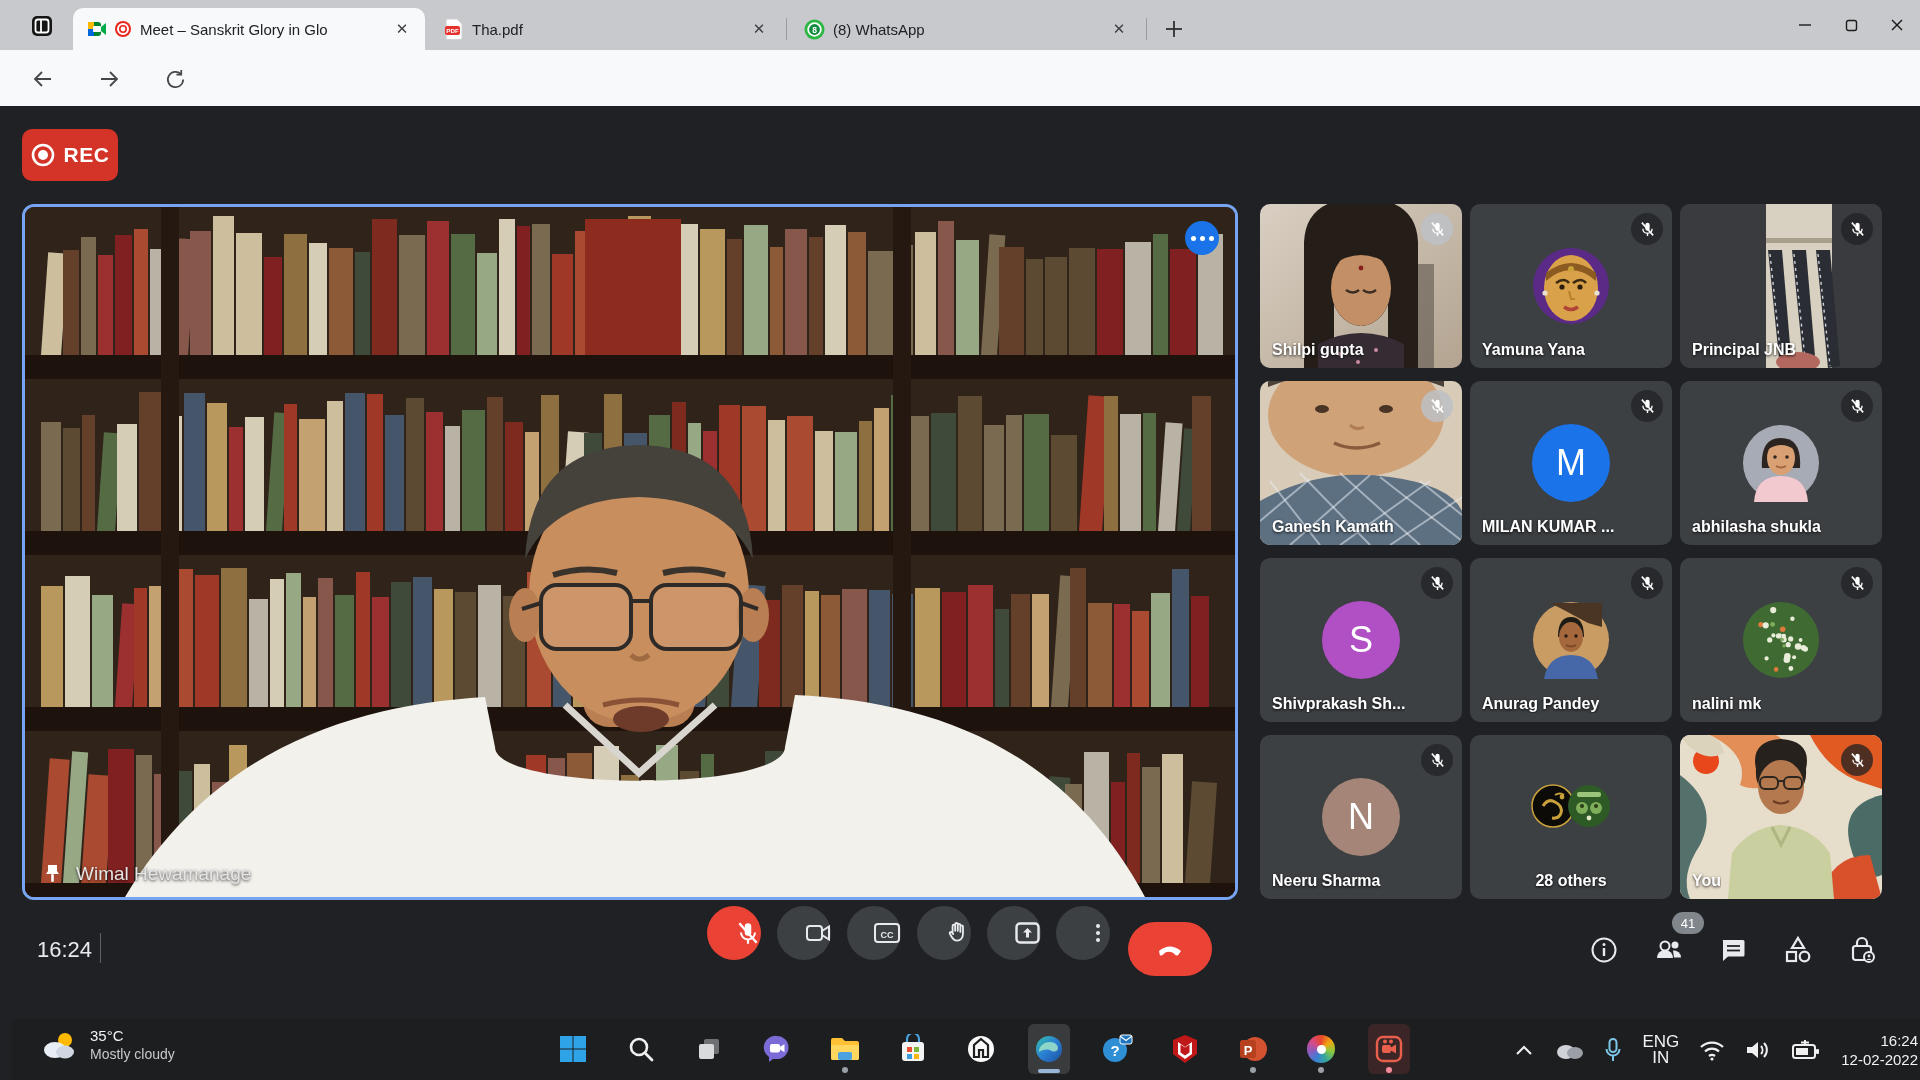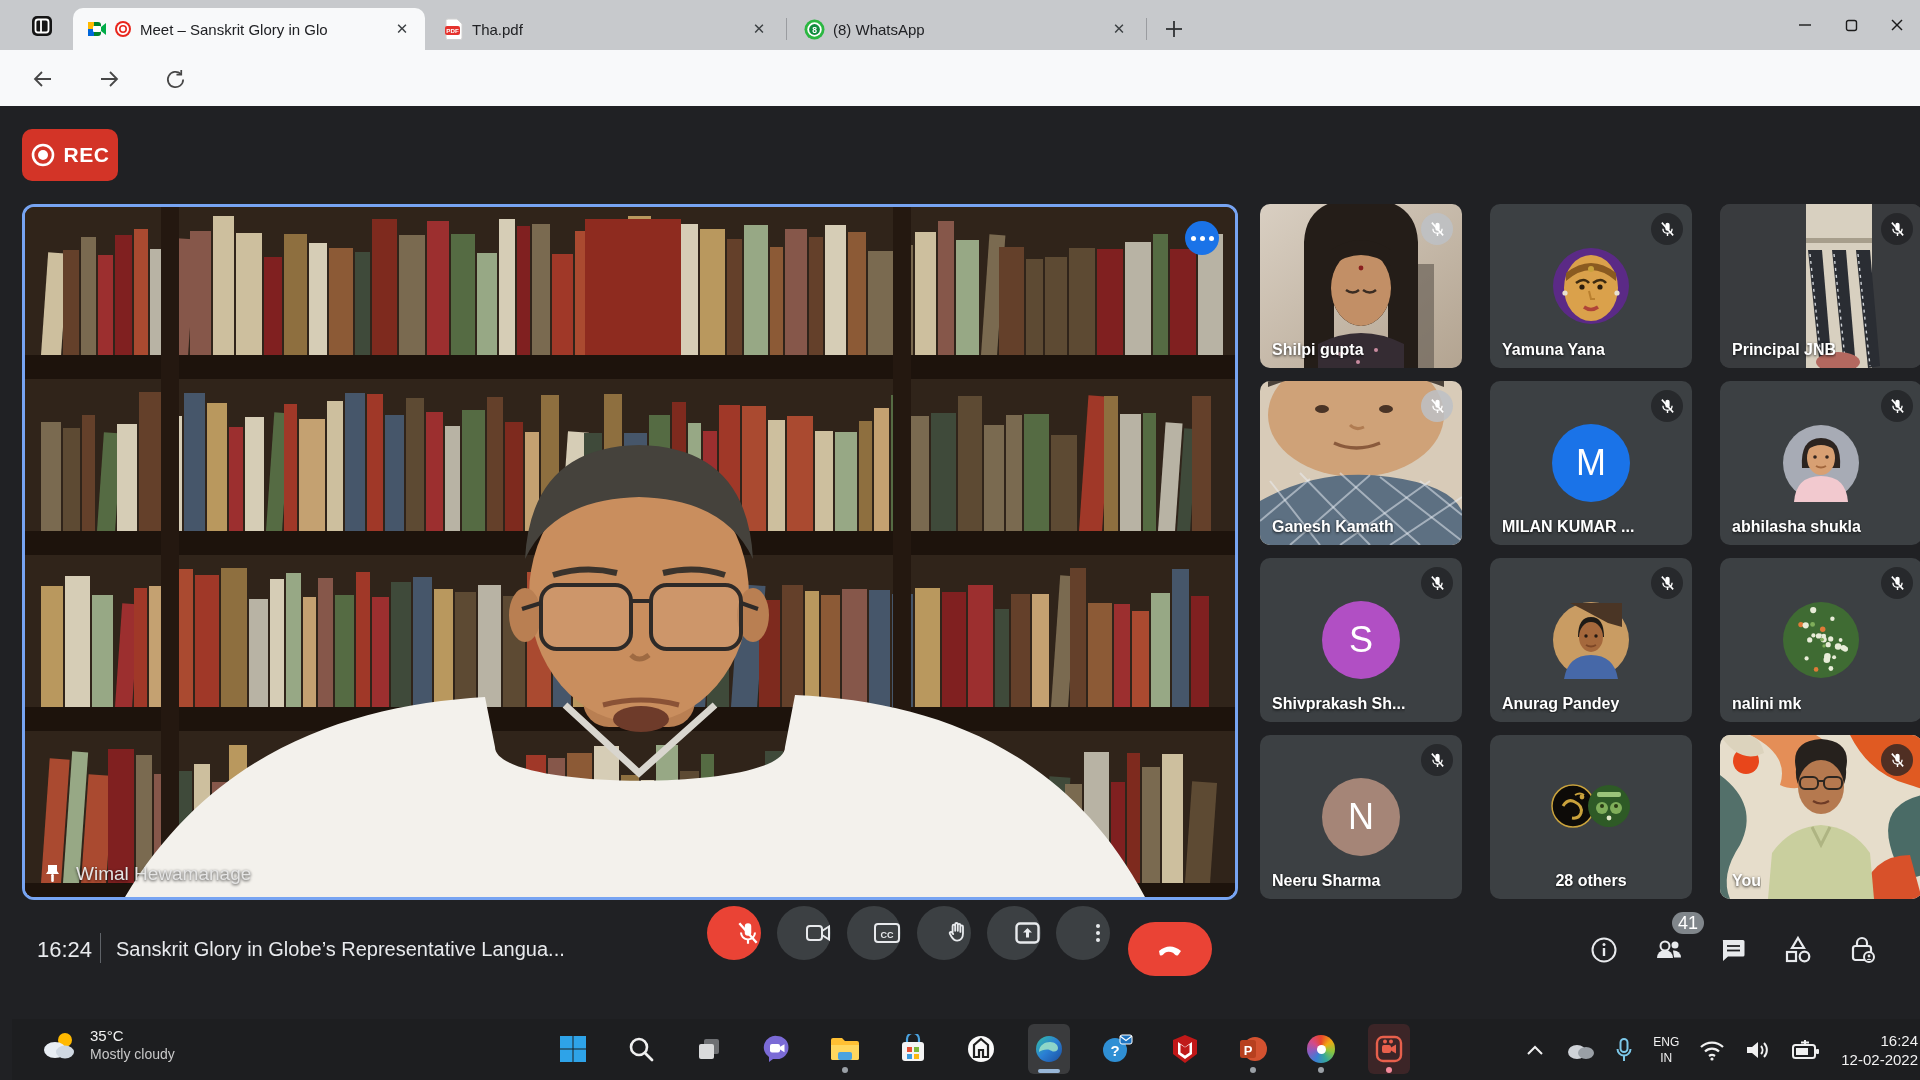--- a/index.html
+++ b/index.html
@@ -34,21 +34,21 @@
     display:flex;align-items:center;justify-content:center;gap:9px;color:#fff;font-size:21px;font-weight:bold;letter-spacing:.5px;}
   .maintile{position:absolute;left:22px;top:98px;width:1216px;height:696px;border-radius:12px;
     border:3px solid #77a4f2;box-sizing:border-box;overflow:hidden;background:#30241a;}
   .maintile svg.scene{position:absolute;left:0;top:0;}
   .moremenu{position:absolute;right:16px;top:14px;width:34px;height:34px;border-radius:50%;background:#1a73e8;
     display:flex;align-items:center;justify-content:center;gap:4px;}
   .moremenu i{width:5px;height:5px;border-radius:50%;background:#fff;}
   .nametag{position:absolute;left:18px;bottom:12px;display:flex;align-items:center;gap:14px;color:#e5e5e5;
     font-size:19px;text-shadow:0 1px 3px rgba(0,0,0,.8);}
   .grid{position:absolute;left:1260px;top:98px;width:638px;height:696px;display:grid;
-    grid-template-columns:repeat(3,202px);grid-template-rows:repeat(4,164px);gap:13px 28px;}
+    grid-template-columns:repeat(3,202px);grid-template-rows:repeat(4,164px);gap:13px 8px;}
   .ptile{position:relative;background:#3c4043;border-radius:10px;overflow:hidden;}
   .ptile .vis{position:absolute;inset:0;}
   .ptile .avatarwrap{position:absolute;inset:0;display:flex;align-items:center;justify-content:center;}
   .ptile .pname{position:absolute;left:12px;bottom:9px;color:#fff;font-size:16px;font-weight:bold;
     text-shadow:0 1px 3px rgba(0,0,0,.85);white-space:nowrap;overflow:hidden;max-width:178px;}
   .ptile .pname.centered{left:0;right:0;text-align:center;max-width:none;}
   .micoff{position:absolute;right:9px;top:9px;width:32px;height:32px;border-radius:50%;
     display:flex;align-items:center;justify-content:center;background:rgba(32,33,36,.75);}
   .micoff.light{background:rgba(189,193,198,.85);}
   .initcircle{border-radius:50%;display:flex;align-items:center;justify-content:center;color:#fff;font-size:36px;}
@@ -58,35 +58,35 @@
   .meetdiv{position:absolute;left:100px;top:33px;width:1px;height:30px;background:#5f6368;}
   .meettitle{position:absolute;left:116px;top:38px;color:#e8eaed;font-size:20px;max-width:520px;
     white-space:nowrap;overflow:hidden;}
   .ctrlbtn{position:absolute;top:6px;width:54px;height:54px;border-radius:50%;background:#3c4043;
     display:flex;align-items:center;justify-content:flex-end;}
   .ctrlbtn.red{background:#ea4335;}
   .endcall{position:absolute;top:22px;left:1128px;width:84px;height:54px;border-radius:27px;background:#ea4335;
     display:flex;align-items:center;justify-content:center;}
   .rightbtn{position:absolute;top:30px;width:40px;height:40px;display:flex;align-items:center;justify-content:center;}
   .peoplebadge{position:absolute;left:1672px;top:12px;min-width:22px;height:22px;padding:0 5px;border-radius:12px;
-    background:#80868b;color:#fff;font-size:18px;display:flex;align-items:center;justify-content:center;}
+    background:#80868b;color:#fff;font-size:13px;display:flex;align-items:center;justify-content:center;}
   
   .taskbar{position:absolute;left:12px;top:1019px;width:1920px;height:61px;background:#1d1e20;}
   .weather{position:absolute;left:26px;top:8px;display:flex;align-items:center;gap:12px;}
   .weathertext .t1{color:#f2f2f2;font-size:15px;}
   .weathertext .t2{color:#c9c9c9;font-size:14px;margin-top:2px;}
   .taskicons{position:absolute;left:540px;top:5px;display:flex;gap:26px;align-items:center;}
   .tk{position:relative;width:42px;height:50px;display:flex;align-items:center;justify-content:center;border-radius:6px;}
   .tk.activebg{background:#3a3b3d;}
   .tk.recbg{background:#3c2527;}
   .tk .dot{position:absolute;bottom:1px;left:50%;transform:translateX(-50%);width:6px;height:6px;border-radius:50%;background:#9aa0a6;}
   .tk .dot.pink{background:#f48a9b;}
   .tk .pill{position:absolute;bottom:1px;left:50%;transform:translateX(-50%);width:22px;height:4px;border-radius:2px;background:#98b7d8;}
   .tray{position:absolute;right:0;top:0;height:61px;display:flex;align-items:center;gap:20px;padding-right:14px;}
-  .lang{color:#f2f2f2;font-size:12px;text-align:center;line-height:16px;}
+  .lang{color:#f2f2f2;font-size:17px;text-align:center;line-height:16px;}
   .clock{color:#f2f2f2;font-size:15px;text-align:right;line-height:19px;}
   svg{display:block;}
 </style>
 </head>
 <body>
 
 <div class="screen">
 
   <div class="tabstrip">
     <div class="tabactions">
@@ -797,21 +797,20 @@
               <line x1="4" y1="3" x2="20" y2="21" stroke="#fff" stroke-width="2.2"></line>
             </svg>
           </div>
           <div class="pname">You</div>
         </div>
       </div>
 
     <div class="meetbar">
       <div class="meettime">16:24</div>
       <div class="meetdiv"></div>
-      <div class="meettitle">Sanskrit Glory in Globe’s Representative Langua...</div>
 
       <div class="ctrlbtn red" style="left:707px;">
         <svg width="26" height="26" viewBox="0 0 24 24">
           <path d="M12 14.5a3 3 0 0 0 3-3V6a3 3 0 0 0-6 0v5.5a3 3 0 0 0 3 3z" fill="#fff"></path>
           <path d="M17.5 11.5a5.5 5.5 0 0 1-11 0H4.6a7.4 7.4 0 0 0 6.4 7.2V22h2v-3.3a7.4 7.4 0 0 0 6.4-7.2z" fill="#fff"></path>
           <line x1="4" y1="3" x2="20" y2="21" stroke="#fff" stroke-width="2.2"></line>
           </svg>
       </div>
       <div class="ctrlbtn" style="left:777px;">
         <svg width="26" height="26" viewBox="0 0 26 26">

